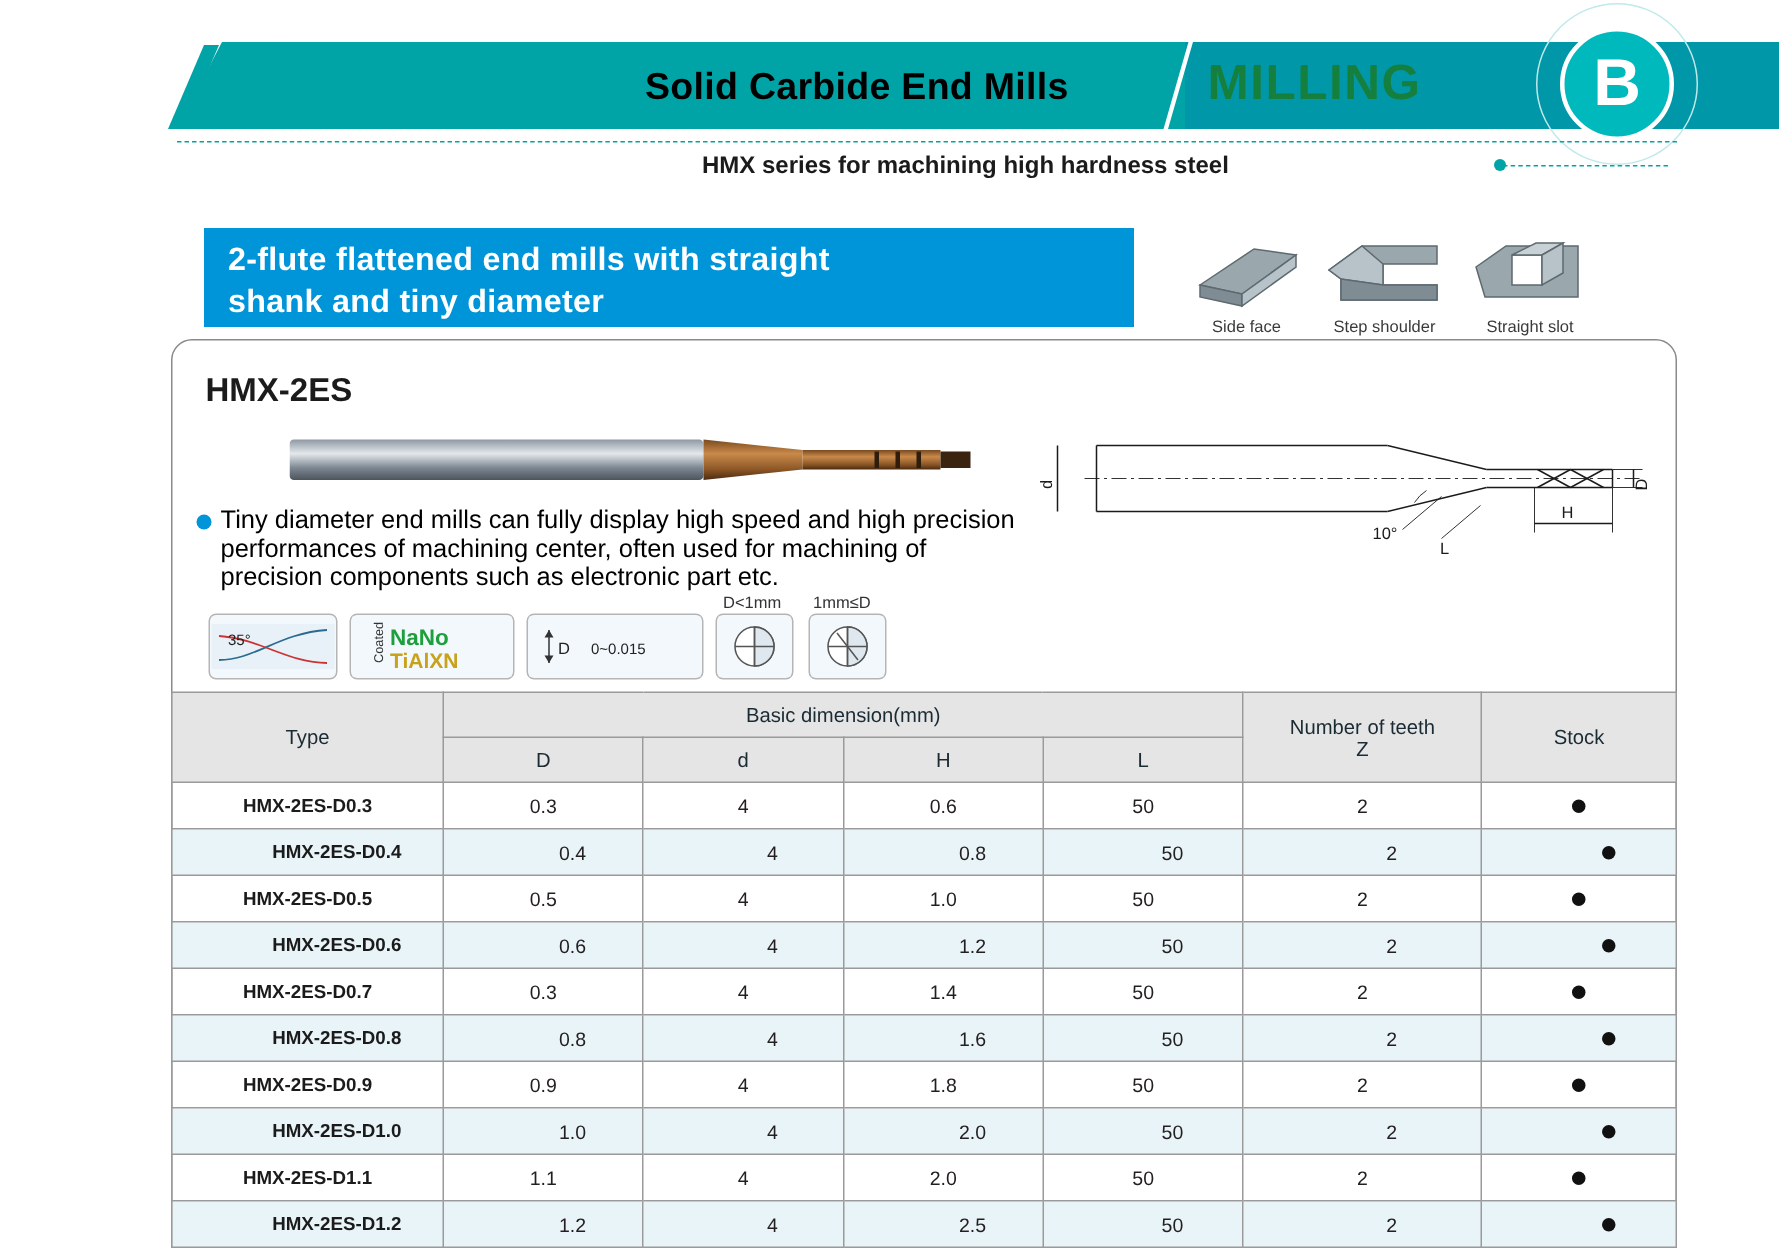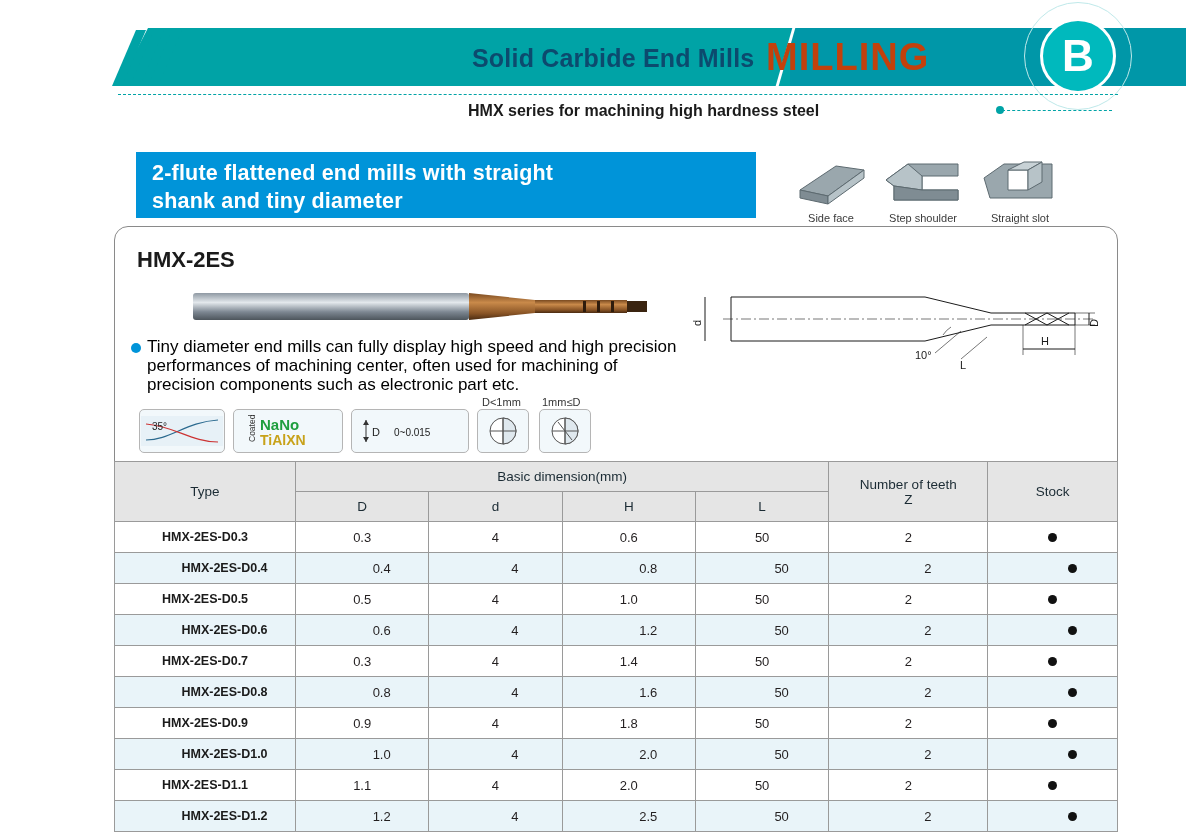--- a/index.html
+++ b/index.html
@@ -22,31 +22,30 @@
     background:#00a3a6;
     clip-path: polygon(30px 0, 1068px 0, 1068px 58px, 0 58px);
   }
   .hdr-band-dark {
     position:absolute; left:790px; top:28px; width:396px; height:58px;
     background:#0097a8;
   }
   .hdr-slashes { position:absolute; left:112px; top:30px; }
   .hdr-title {
     position:absolute; left:430px; top:44px;
-    font-size:25px; font-weight:bold; color:#0c4a6e; letter-spacing:0.2px;
+    font-size:25px; font-weight:bold; color:#000000; letter-spacing:0.2px;
     white-space:nowrap;
-    margin-left:42px;
   }
   .hdr-sep {
     position:absolute; left:784px; top:26px; width:3px; height:62px;
     background:#ffffff; transform:skewX(-16deg);
   }
   .hdr-milling {
-    position:absolute; left:766px; top:36px;
-    font-size:38px; font-weight:bold; color:#c2410c; letter-spacing:1px;
+    position:absolute; left:805px; top:36px;
+    font-size:33px; font-weight:bold; color:#15803d; letter-spacing:1px;
     white-space:nowrap;
   }
   .hdr-circle {
     position:absolute; left:1040px; top:18px; width:76px; height:76px;
     border-radius:50%; background:#00b9bd;
     border:3px solid #ffffff;
     display:flex; align-items:center; justify-content:center;
     font-size:44px; font-weight:bold; color:#ffffff;
   }
   .hdr-dash {

